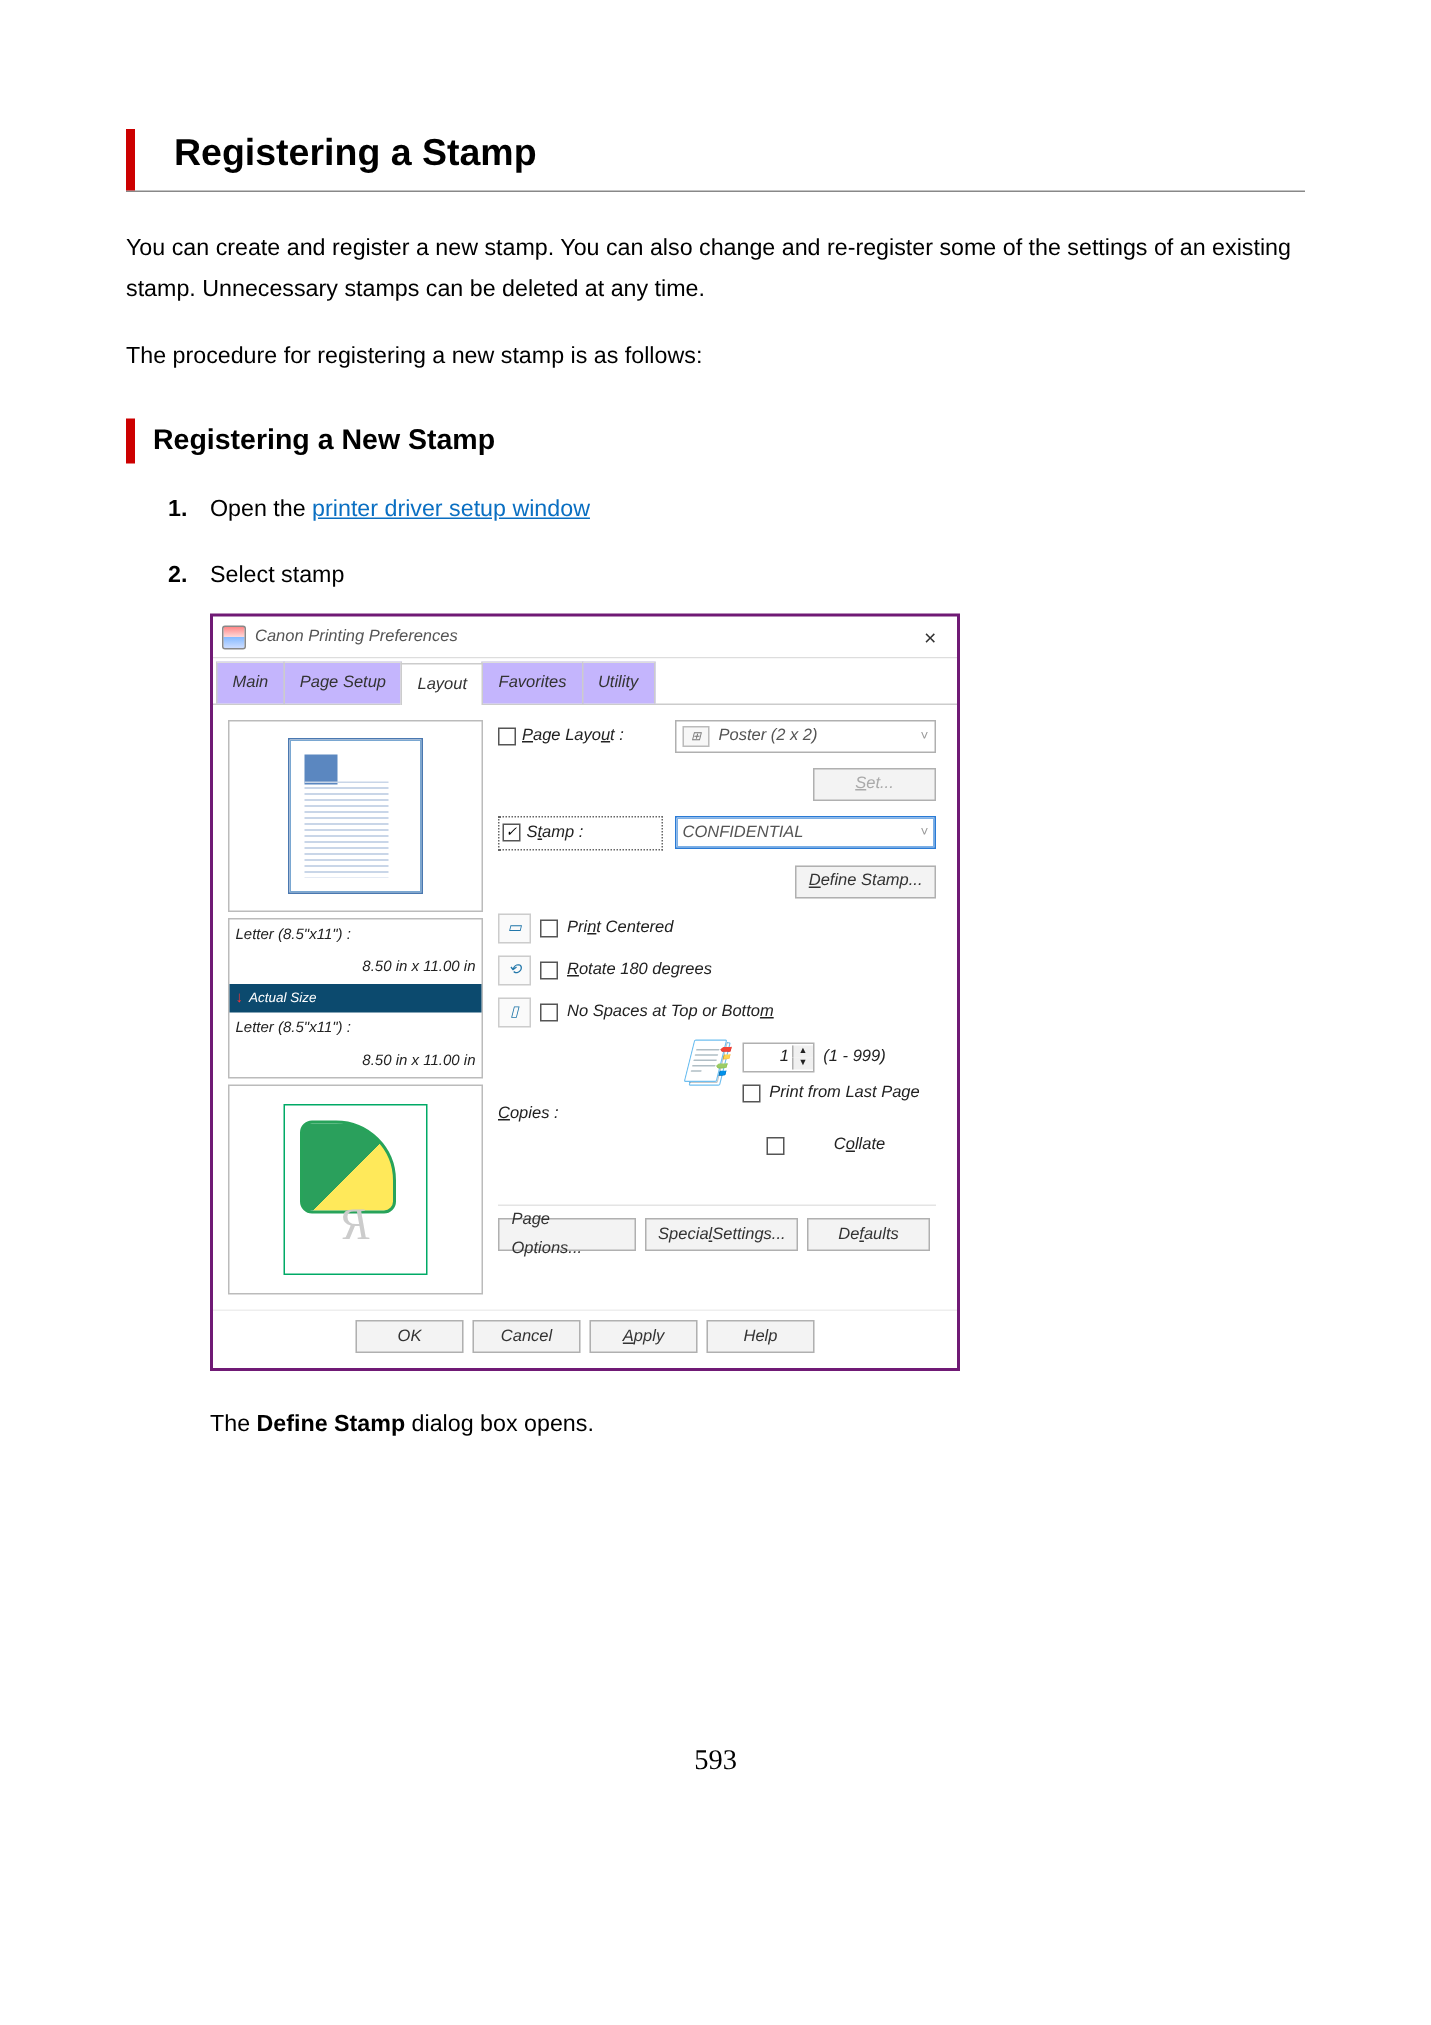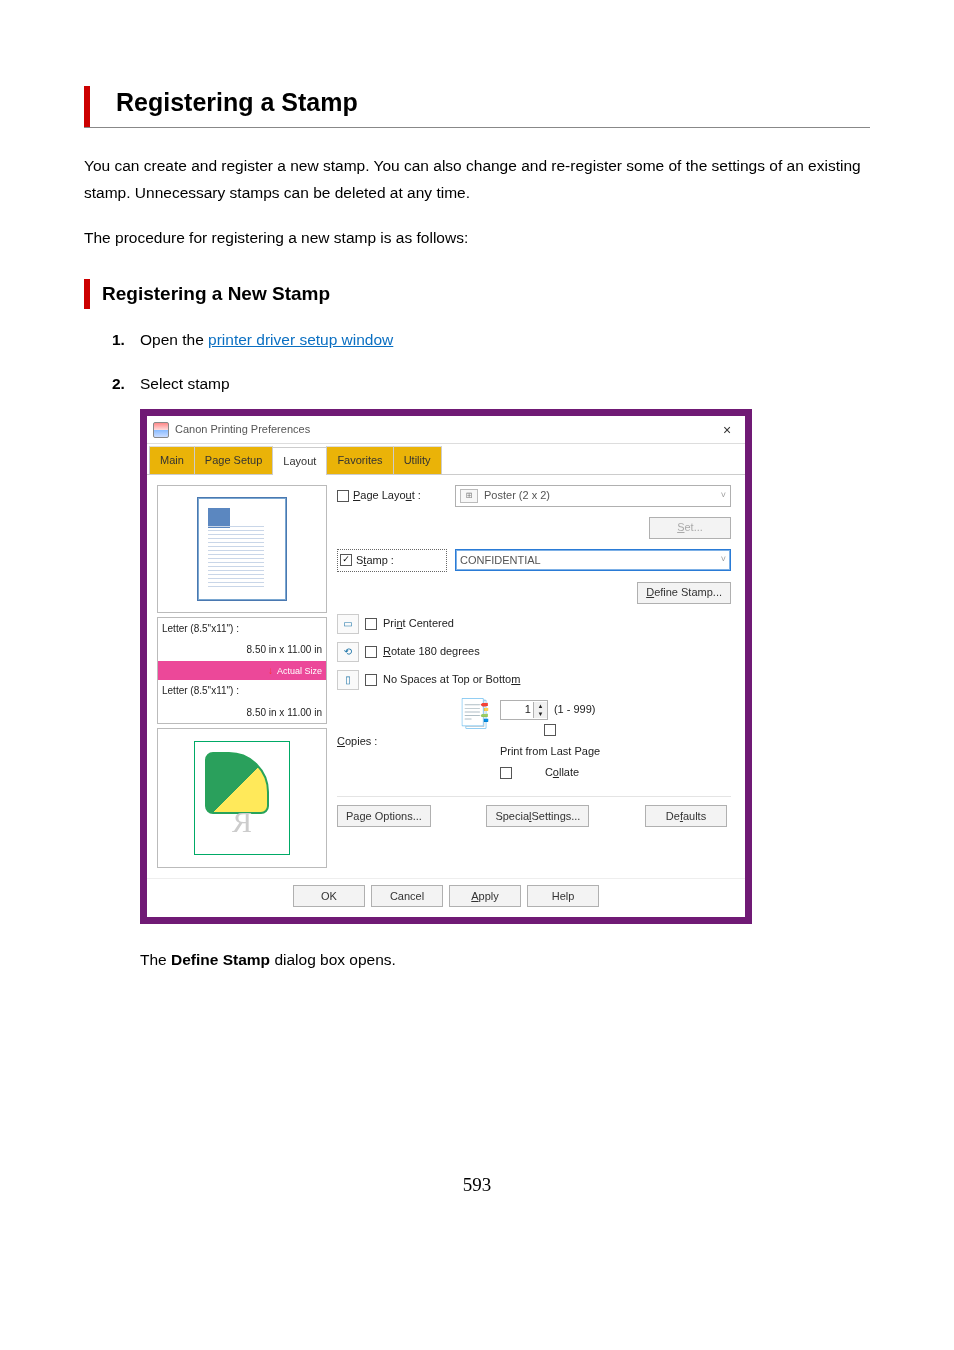--- a/index.html
+++ b/index.html
@@ -12,39 +12,39 @@
   .h2-bar { border-left: 6px solid #c00; padding: 4px 0 4px 12px; margin-top: 28px; margin-bottom: 22px; display: flex; align-items: center; }
   h2 { font-size: 19px; font-weight: bold; }
   ol.steps { list-style: none; margin-left: 28px; }
   ol.steps > li { margin-bottom: 26px; }
   .step-head { display: flex; align-items: baseline; gap: 8px; font-size: 15.5px; margin-bottom: 14px; }
   .step-num { font-weight: bold; min-width: 20px; }
   .step-content { margin-left: 28px; font-size: 15.5px; line-height: 1.75; }
   a.link { color: #0a6fc2; text-decoration: underline; }
 
   
-  .dialog { width: 612px; border: 7px solid #701a75; background: #fff; margin-top: 16px; font-size: 11px; font-family: "Segoe UI", Tahoma, sans-serif; color: #222; }
+  .dialog { width: 500px; border: 2px solid #701a75; background: #fff; margin-top: 16px; font-size: 11px; font-family: "Segoe UI", Tahoma, sans-serif; color: #222; font-style: italic; }
   .titlebar { display: flex; align-items: center; height: 28px; padding: 0 6px; border-bottom: 1px solid #ddd; }
   .titlebar .icon { width: 16px; height: 16px; background: linear-gradient(#f88,#fdd 50%,#8bf 50%,#cdf); border: 1px solid #888; border-radius: 2px; margin-right: 6px; }
   .titlebar .title { flex: 1; color: #555; }
   .titlebar .close { width: 24px; text-align: center; font-size: 14px; color: #333; }
   .tabs { display: flex; padding: 2px 2px 0 2px; background: #fff; border-bottom: 1px solid #ccc; }
   .tab { padding: 4px 10px 3px 10px; border: 1px solid #ccc; border-bottom: none; background: #fff; margin-right: -1px; font-size: 11px; color: #333; }
-  .tab:not(.active) { background: #eab308; border-top-color: #ddd; }
+  .tab:not(.active) { background: #c4b5fd; border-top-color: #ddd; }
   .tab.active { position: relative; top: 1px; background: #fff; }
   .client { display: flex; padding: 10px; gap: 10px; }
   .left-col { width: 170px; }
   .preview-box { width: 170px; height: 128px; border: 1px solid #bbb; background: #fff; position: relative; display: flex; align-items: center; justify-content: center; }
   .page-preview { width: 90px; height: 104px; border: 1px solid #4a78b0; background: #fff; box-shadow: 0 0 0 1px #7aa7d1 inset; position: relative; }
   .page-preview::before { content:""; position:absolute; left:10px; right:56px; top:10px; bottom:72px; background:#5b87c0; }
   .page-preview::after { content:""; position:absolute; left:10px; right:22px; top:28px; bottom:10px;
       background: repeating-linear-gradient(#c9d6e8,#c9d6e8 1px,transparent 1px,transparent 4px); }
   .info-box { border: 1px solid #bbb; margin-top: 4px; font-size: 10px; }
   .info-line { padding: 2px 4px; }
-  .info-sep { background: #ec4899; color: #fff; padding: 1px 4px; font-size: 9px; text-align: right; }
+  .info-sep { background: #0c4a6e; color: #fff; padding: 1px 4px; font-size: 9px; }
   .info-sep::before { content:"\2193"; color:#f33; margin-right:4px; font-size: 10px; }
   .preview-box2 { width: 170px; height: 140px; border: 1px solid #bbb; background: #fff; margin-top: 4px; display:flex; align-items:center; justify-content:center; }
   .stamp-preview { width: 96px; height: 114px; border: 1px solid #0a6; background: #fff; position: relative; overflow: hidden; }
   .stamp-preview .pic { position:absolute; inset:10px 20px 40px 10px; border:2px solid #27a35a; border-radius:8px 40px 8px 8px;
     background: linear-gradient(135deg,#2aa05c 0 55%,#ffe95a 55% 100%); }
   .stamp-preview .txt { position:absolute; left:0; right:0; bottom:6px; text-align:center; font-family: serif; font-size: 30px; color:#ccc; transform: scaleX(-1); }
 
   .right-col { flex: 1; padding-right: 4px; }
   .row { display: flex; align-items: center; margin-bottom: 10px; gap: 8px; }
   .row-label { width: 110px; display: flex; align-items: center; gap: 4px; }
@@ -196,25 +196,25 @@
                     <div style="display:flex; align-items:center; gap:6px;">
                       <div class="num-input">
                         <span class="val">1</span>
                         <span class="spin">
                             <span>▲</span>
                             <span>▼</span>
                           </span>
                       </div>
                       <span>(1 - 999)</span>
                     </div>
-                    <div class="opt-row" style="margin:4px 0 2px 0;flex-direction:column;">
+                    <div class="opt-row" style="margin:4px 0 2px 0;">
                       <span class="chk"></span>
                       <span>Print from Last Page</span>
                     </div>
-                    <div class="opt-row" style="margin:0;gap:33px;">
+                    <div class="opt-row" style="margin:16px;gap:33px;">
                       <span class="chk"></span>
                       <span>C<span class="under">o</span>llate</span>
                     </div>
                   </div>
                 </div>
               </div>
 
               <div class="hr"></div>
               <div class="bottom-btns">
                 <div class="btn">Page Options...</div>

